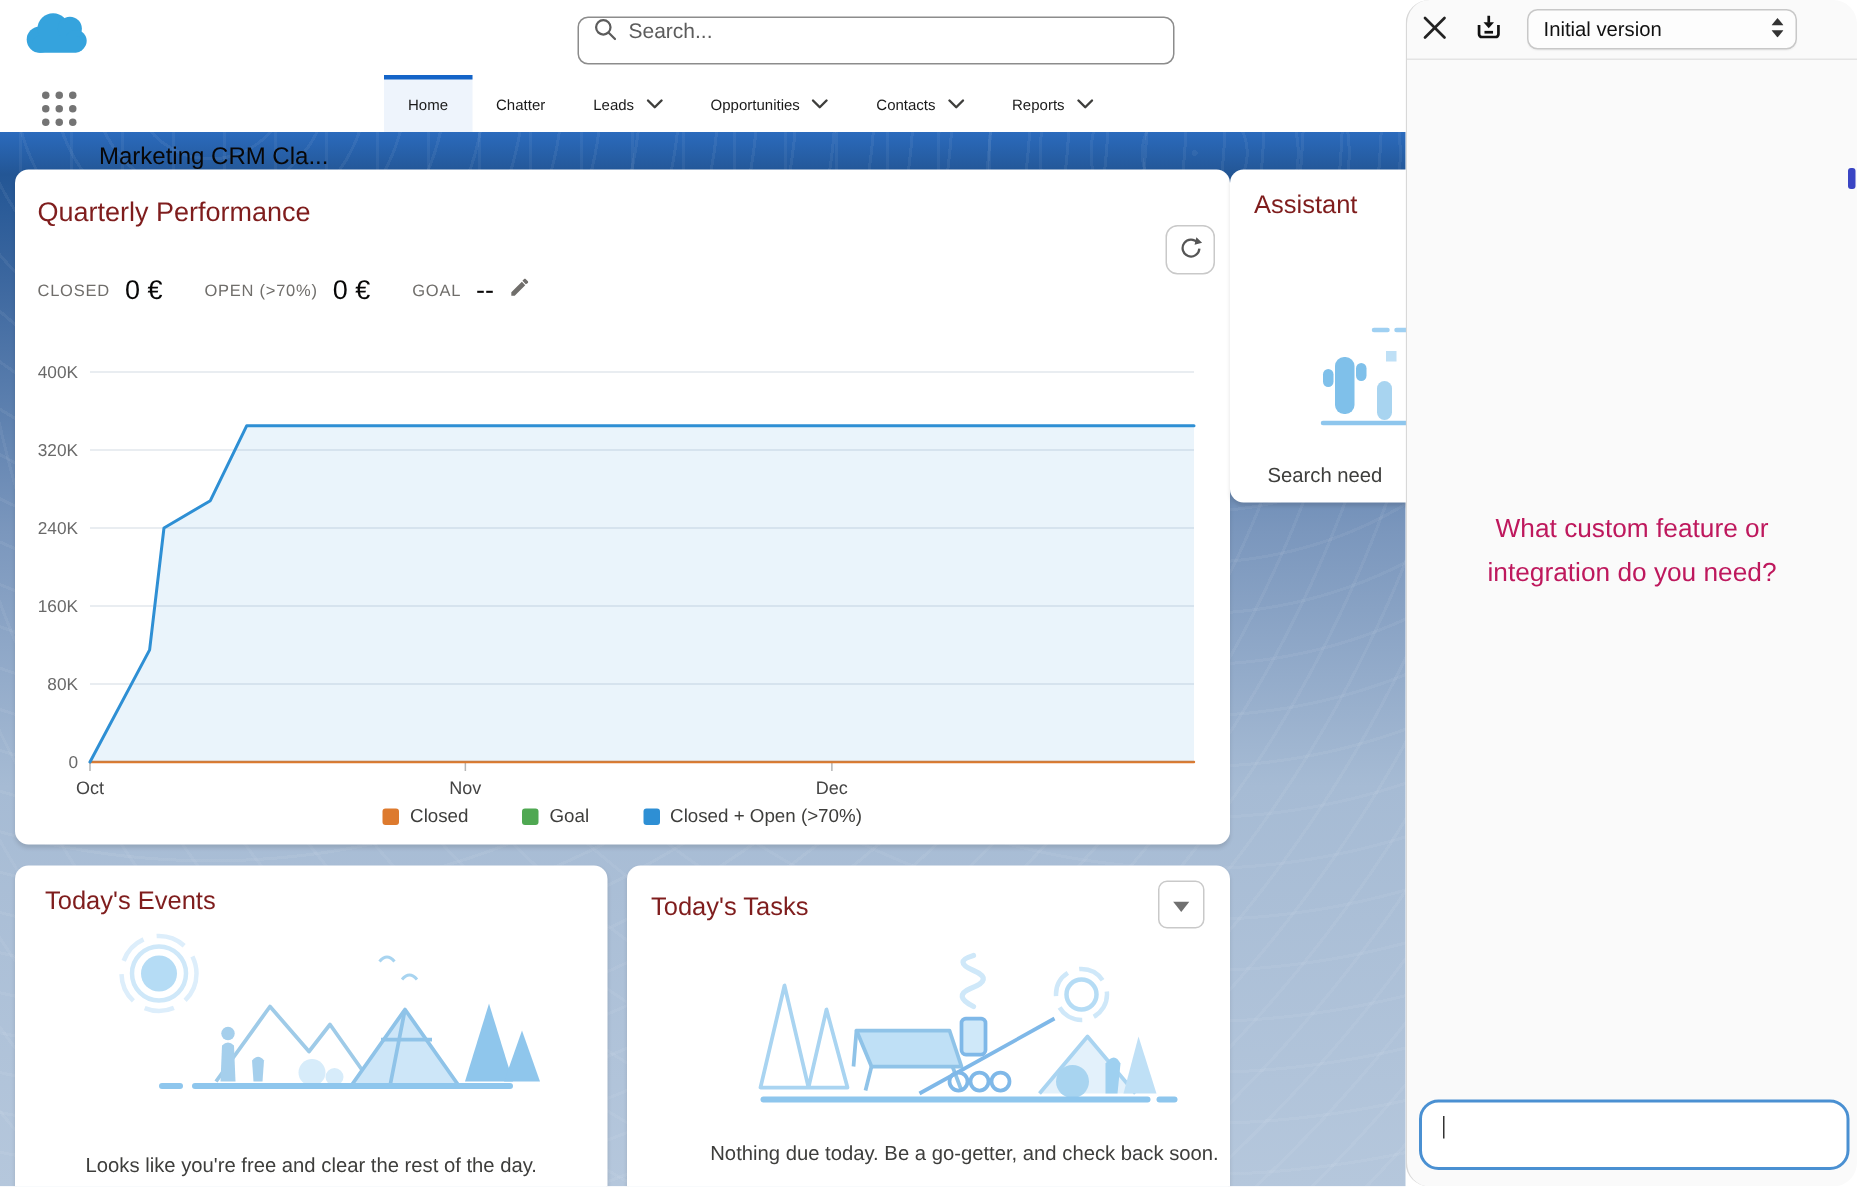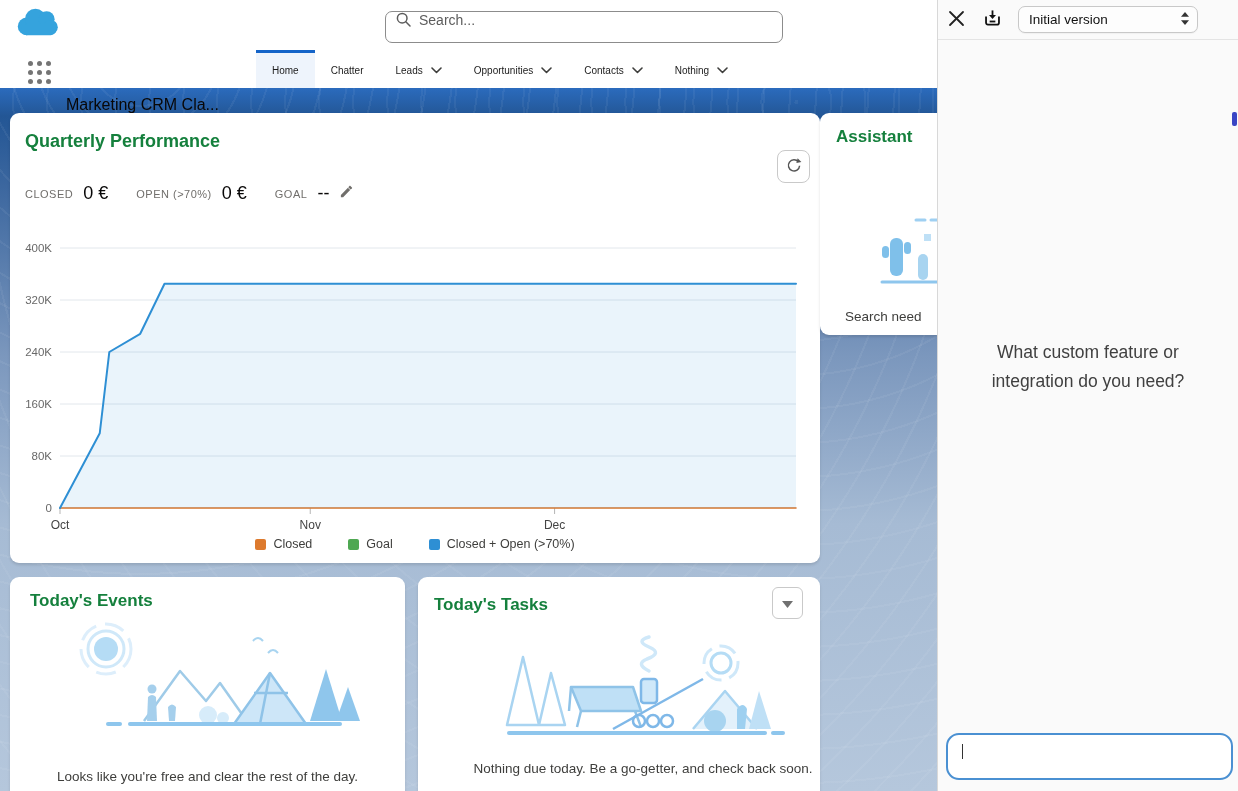--- a/index.html
+++ b/index.html
@@ -23,21 +23,21 @@
     border-top:3px solid transparent; cursor:pointer; white-space:nowrap; }
   .nav-item.active { border-top:3px solid #1464c8; background:#eef4fc; }
 
   
   .main { position:absolute; left:0; top:88px; width:937px; height:703px; z-index:1;
     background:
       repeating-radial-gradient(circle at 15% -5%, rgba(255,255,255,0.055) 0 2px, rgba(255,255,255,0) 2px 26px),
       repeating-radial-gradient(circle at 85% 2%, rgba(255,255,255,0.05) 0 2px, rgba(255,255,255,0) 2px 34px),
       linear-gradient(180deg, #2b6bbd 0%, #235695 4%, #3c679f 14%, #7b97bd 38%, #a6bbd4 62%, #b5c7dc 100%); }
   .card { position:absolute; background:#fff; border-radius:9px; box-shadow:0 2px 3px rgba(0,0,0,0.12); }
-  .card-title { font-size:17px; font-weight:bold; color:#15803d; }
+  .card-title { font-size:17px; font-weight:normal; color:#7f1d1d; }
 
   
   #qp-card { left:10px; top:25px; width:810px; height:450px; }
   #qp-title { position:absolute; left:15px; top:18px; font-size:18px; }
   .refresh-btn { position:absolute; left:767px; top:37px; width:33px; height:33px; border:1px solid #c9c9c9;
     border-radius:8px; background:#fff; display:flex; align-items:center; justify-content:center; cursor:pointer; }
   .kpi-row { position:absolute; left:15px; top:70px; display:flex; align-items:center; gap:28px; }
   .kpi { display:flex; align-items:center; gap:10px; }
   .kpi .k-label { font-size:11px; color:#706e6b; letter-spacing:0.5px; }
   .kpi .k-value { font-size:18px; color:#080707; }
@@ -61,29 +61,29 @@
   #events-empty { top:192px; }
   #tasks-card { left:418px; top:489px; width:402px; height:240px; }
   #tasks-title { position:absolute; left:16px; top:18px; }
   .tasks-menu-btn { position:absolute; left:354px; top:10px; width:31px; height:32px; border:1px solid #c9c9c9;
     border-radius:6px; background:#fff; display:flex; align-items:center; justify-content:center; cursor:pointer; }
   #tasks-illus { position:absolute; left:35px; top:40px; }
   #tasks-empty { top:184px;padding-left:48px; }
 
   
   .panel { position:absolute; left:937px; top:0; width:301px; height:791px; background:#fafafa;
-    border-left:1px solid #d8d8d8; z-index:5; }
+    border-left:1px solid #d8d8d8; z-index:5;border-radius:16px; }
   .panel-toolbar { position:absolute; left:0; top:0; width:100%; height:40px; border-bottom:1px solid #e4e4e4;
     display:flex; align-items:center; padding:0 8px; gap:14px; }
   .icon-btn { background:none; border:none; cursor:pointer; display:flex; align-items:center; justify-content:center; padding:2px; }
   .version-select { width:180px; height:27px; border:1px solid #c8c8c8; border-radius:7px; background:#fdfdfd;
     display:flex; align-items:center; justify-content:space-between; padding:0 8px 0 10px; font-size:13.5px; color:#111;
     cursor:pointer; box-shadow:0 1px 1px rgba(0,0,0,0.04); }
   .panel-question { position:absolute; left:0; top:338px; width:100%; text-align:center;
-    font-size:17.5px; color:#404040; line-height:1.65; }
+    font-size:17.5px; color:#be185d; line-height:1.65; }
   .panel-question span { display:inline-block; width:252px; }
   .feature-input { position:absolute; left:8px; top:733px; width:287px; min-height:47px; background:#fff;
     border:2px solid #4a90d2; border-radius:13px; padding:7px 12px; font-size:14px; line-height:1.45; color:#111;
     cursor:text; }
   .caret-bar { display:inline-block; width:1px; height:15px; background:#333; vertical-align:-2px; margin-left:2px; }
   .panel-scroll-thumb { position:absolute; right:1px; top:112px; width:5px; height:14px; background:#3a45c4; border-radius:2px; }
 </style>
 </head>
 <body>
 
@@ -278,21 +278,21 @@
               <polyline points="1,1 5.5,5.5 10,1" fill="none" stroke="#3e3e3c" stroke-width="1.6" stroke-linecap="round" stroke-linejoin="round"></polyline>
             </svg></span>
         </div>
         <div class="nav-item">
           <span>Contacts</span>
           <span><svg width="11" height="7" viewBox="0 0 11 7">
               <polyline points="1,1 5.5,5.5 10,1" fill="none" stroke="#3e3e3c" stroke-width="1.6" stroke-linecap="round" stroke-linejoin="round"></polyline>
             </svg></span>
         </div>
         <div class="nav-item">
-          <span>Nothing</span>
+          <span>Reports</span>
           <span><svg width="11" height="7" viewBox="0 0 11 7">
               <polyline points="1,1 5.5,5.5 10,1" fill="none" stroke="#3e3e3c" stroke-width="1.6" stroke-linecap="round" stroke-linejoin="round"></polyline>
             </svg></span>
         </div>
       </nav>
   </div>
 
   <div class="panel">
     <div class="panel-toolbar">
       <button class="icon-btn">

